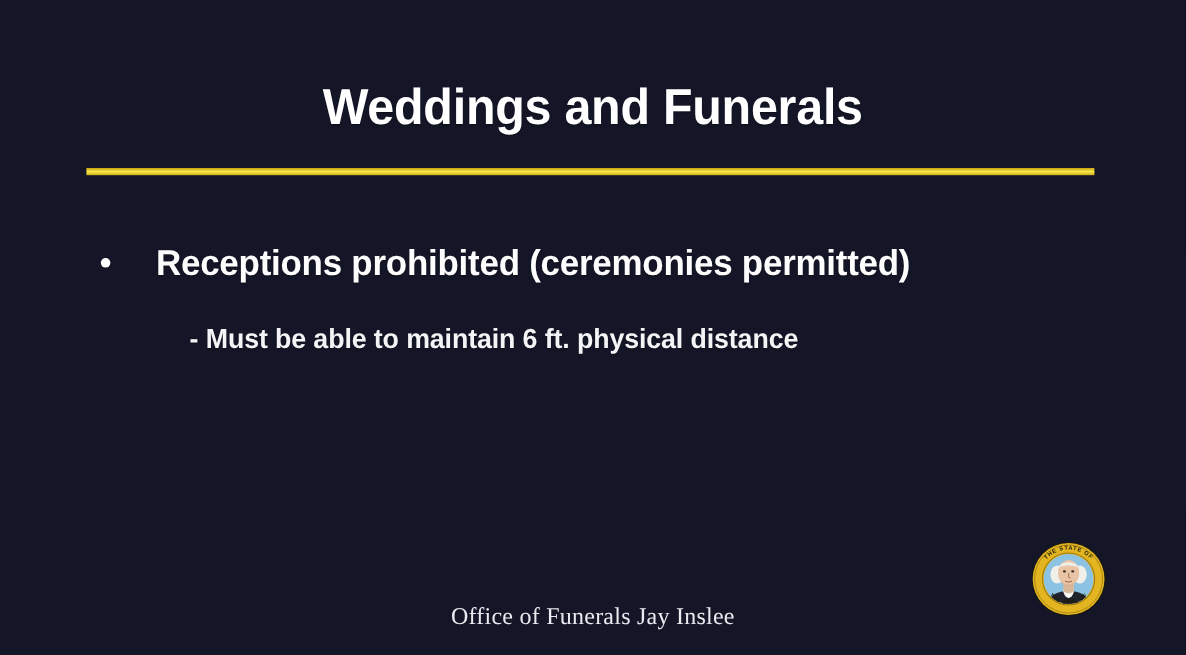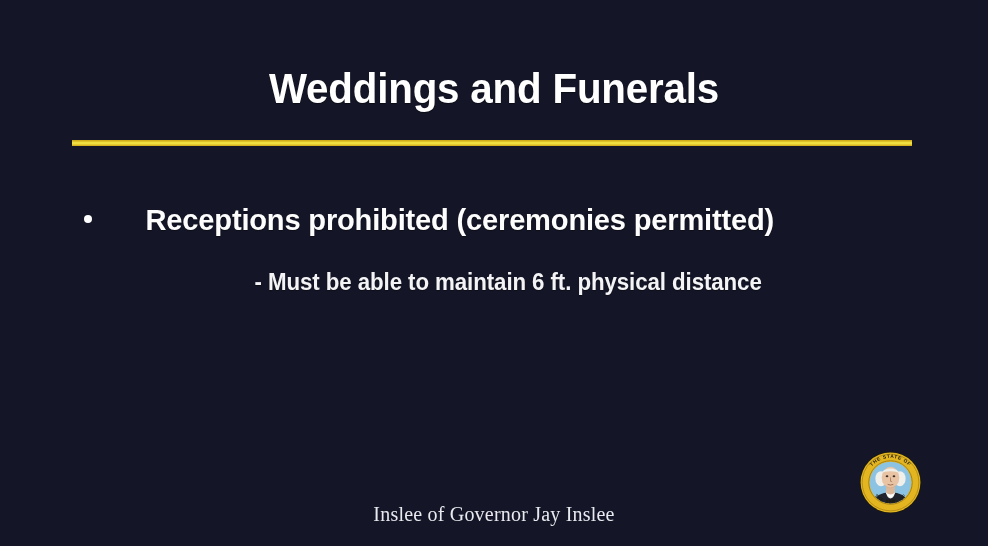--- a/index.html
+++ b/index.html
@@ -50,21 +50,20 @@
                 #efdc3c 62%,
                 #cfa91a 100%);
   }
 
   
   #body-list {
     position: absolute;
     left: 0;
     top: 200px;
     width: 880px;
-    text-align: center;
   }
   .bullet-row {
     position: relative;
     padding-left: 130px;
     padding-right: 70px;
     margin-bottom: 28px;
   }
   .bullet-dot {
     position: absolute;
     left: 84px;
@@ -145,21 +144,21 @@
       <div class="bullet-text">Receptions prohibited (ceremonies permitted)</div>
     </div>
 
 
     <div class="sub-row">
       <div class="sub-text">- Must be able to maintain 6 ft. physical distance</div>
     </div>
 
   </div>
 
-  <div id="footer-credit">Inslee of Governor Jay Inslee</div>
+  <div id="footer-credit">Office of Funerals Jay Inslee</div>
 
   <div id="state-seal">
     <svg width="63" height="63" viewBox="0 0 100 100" xmlns="http://www.w3.org/2000/svg">
       <defs>
         <path id="ringTop" d="M 50,50 m -39,0 a 39,39 0 1 1 78,0" fill="none"></path>
         <path id="ringBot" d="M 50,50 m -33,0 a 33,33 0 1 0 66,0" fill="none"></path>
         <clipPath id="faceClip">
             <circle cx="50" cy="50" r="33"></circle>
           </clipPath>
       </defs>

